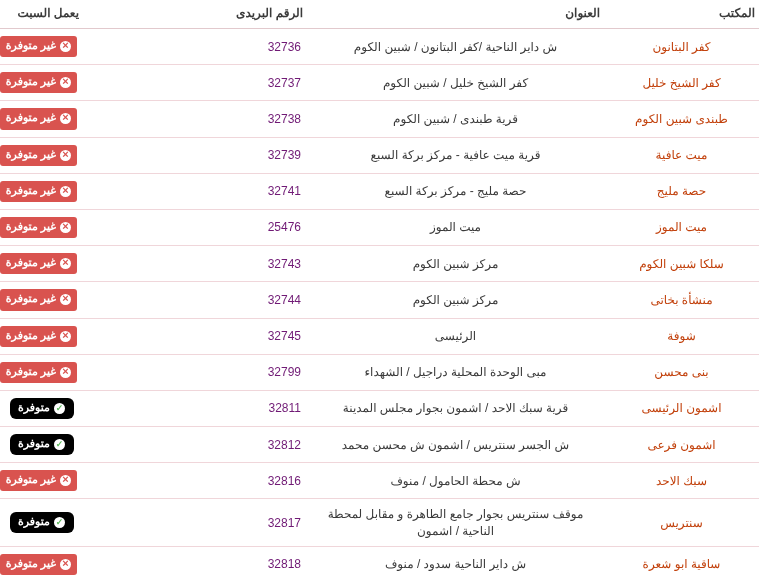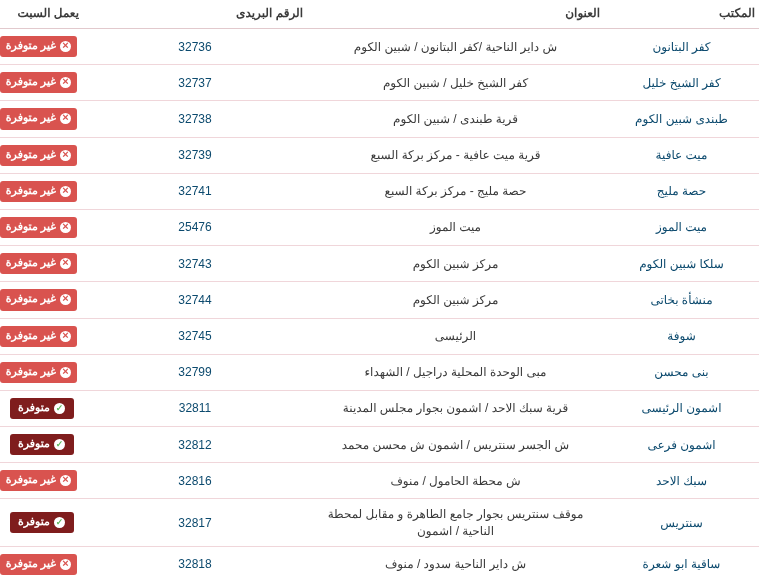--- a/index.html
+++ b/index.html
@@ -42,33 +42,32 @@
     white-space: nowrap;
   }
   table.offices tbody td {
     border-bottom: 1px solid #f0d6da;
     padding: 7px 6px;
     vertical-align: middle;
     line-height: 1.35;
   }
   td.office {
     text-align: center;
-    color: #0c4a6e;
+    color: #c2410c;
     font-size: 12px;
     font-weight: normal;
   }
   td.address {
     text-align: center;
     color: #3a3a3a;
     font-size: 12px;
     margin-top: 25px;
   }
   td.zip {
-    text-align: center;
-    color: #0c4a6e;
+    color: #701a75;
     font-size: 12px;
     padding-right: 40px;
     padding-left: 40px;
   }
   td.sat {
     text-align: center;
     padding: 6px 4px;
   }
   .badge {
     display: inline-block;
@@ -87,21 +86,21 @@
     display: inline-block;
     width: 11px;
     height: 11px;
     border-radius: 50%;
     background: #ffffff;
     vertical-align: -2px;
     margin-left: 4px;
     position: relative;
   }
   .badge.closed { background: #d9534f; }
-  .badge.open { background: #7f1d1d; }
+  .badge.open { background: #000000; border-radius: 6px; }
   .badge.closed .b-ico::after {
     content: "\00D7";
     position: absolute;
     left: 0; right: 0; top: -2px;
     font-size: 11px;
     line-height: 13px;
     color: #d9534f;
     font-weight: bold;
   }
   .badge.open .b-ico::after {

